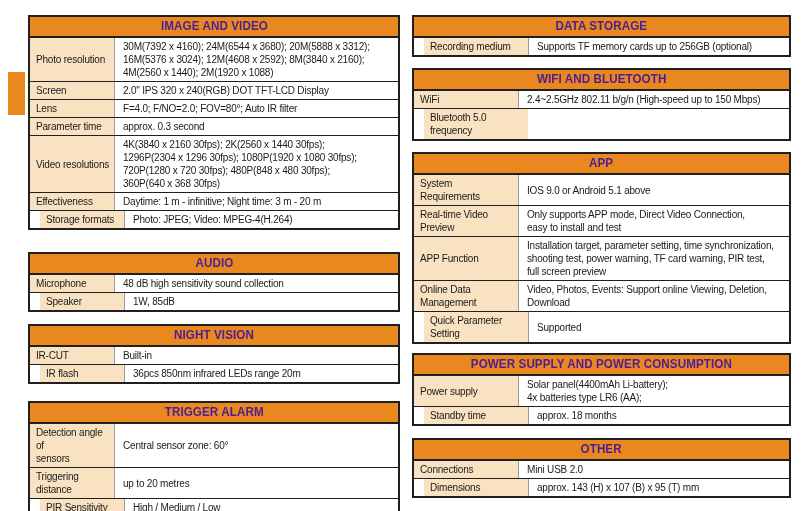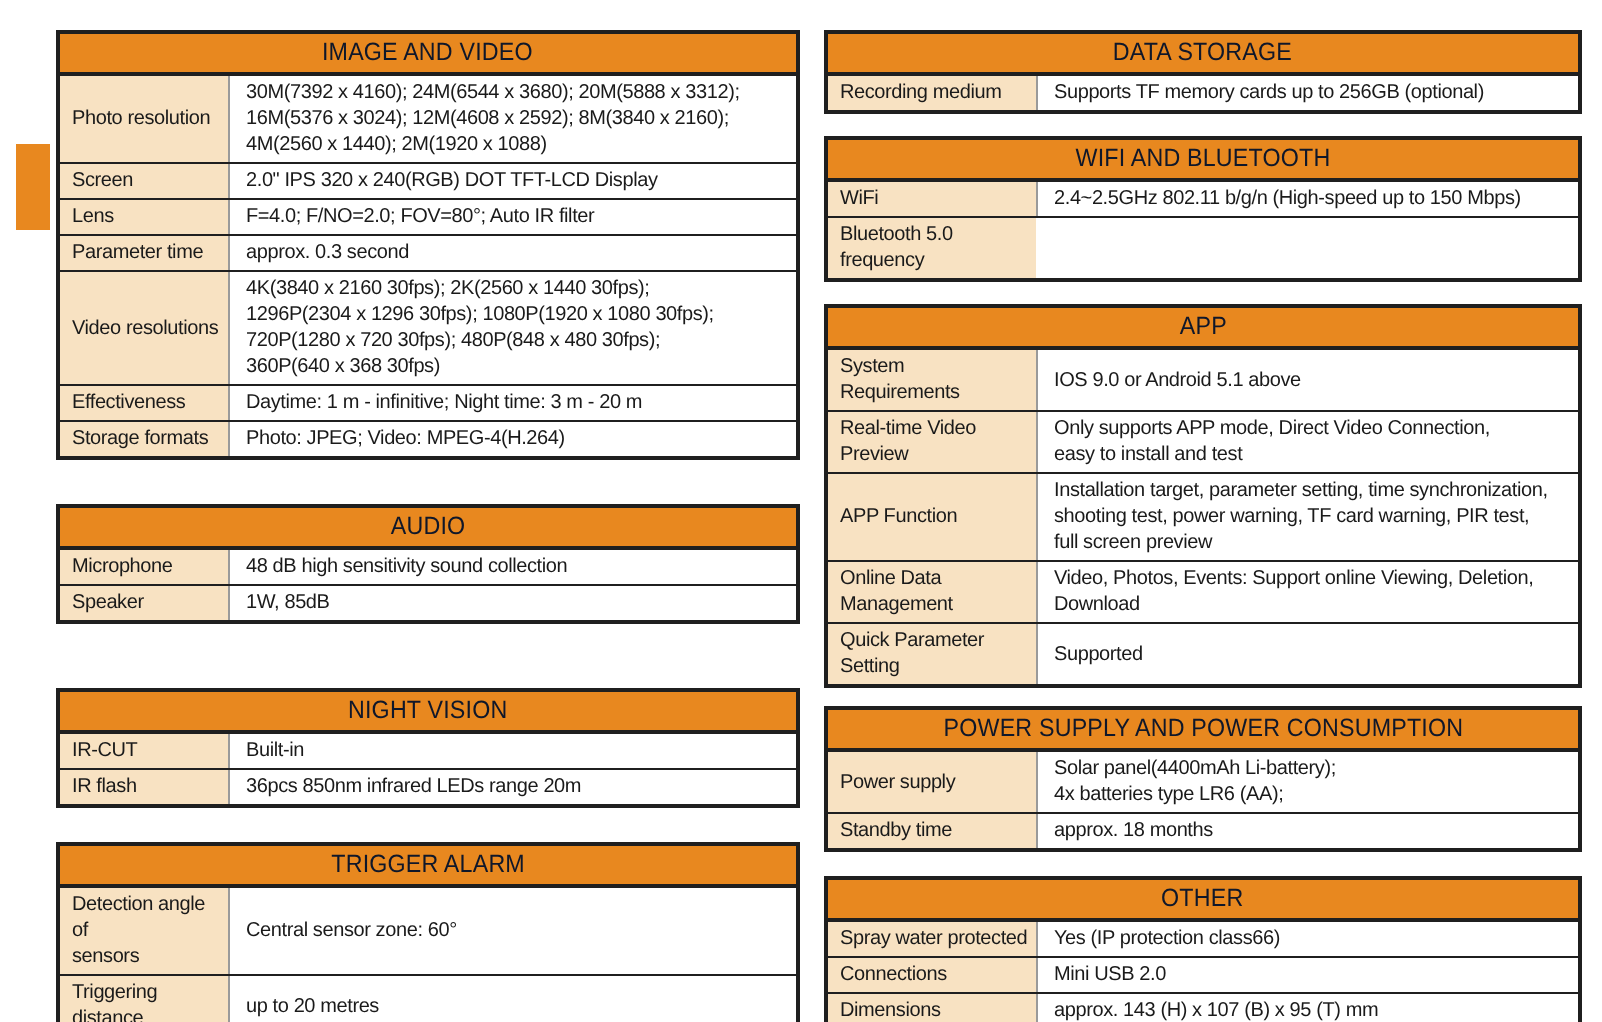--- a/index.html
+++ b/index.html
@@ -24,32 +24,32 @@
   .col-left  { left: 28px;  width: 372px; }
   .col-right { left: 412px; width: 379px; }
   .tbl {
     border: 2px solid #1f1f1f;
     background: #ffffff;
     box-sizing: border-box;
   }
   .hdr {
     background: #E8881F;
     border-bottom: 2px solid #1f1f1f;
-    color: #0f172a;
+    color: #4c1d95;
     text-align: center;
     height: 19px;
     line-height: 19px;
-    font-weight: normal;
+    font-weight: bold;
     font-size: 12.5px;
     letter-spacing: 0.1px;
     overflow: hidden;
   }
   .hdr span { display: inline-block; transform: scaleX(0.93); transform-origin: center; }
   .row { display: flex; border-bottom: 1.5px solid #1f1f1f; }
-  .row:last-child { border-bottom: none; }
+  .row:last-child { border-bottom: none; padding-left: 10px; }
   .lbl {
     width: 84px;
     flex: 0 0 auto;
     background: #F8E2C2;
     padding: 2px 4px 2px 6px;
     display: flex; align-items: center;
     white-space: pre-line;
     box-sizing: border-box;
   }
   .col-right .lbl { width: 104px; }
@@ -100,21 +100,21 @@
     <div class="row">
       <div class="lbl">Effectiveness</div>
       <div class="val">Daytime: 1 m - infinitive; Night time: 3 m - 20 m</div>
     </div>
     <div class="row">
       <div class="lbl">Storage formats</div>
       <div class="val">Photo: JPEG; Video: MPEG-4(H.264)</div>
     </div>
   </div>
 
-  <div class="tbl" style="margin-bottom:32px">
+  <div class="tbl" style="margin-bottom:12px">
     <div class="hdr"><span>AUDIO</span></div>
     <div class="row">
       <div class="lbl">Microphone</div>
       <div class="val">48 dB high sensitivity sound collection</div>
     </div>
     <div class="row">
       <div class="lbl">Speaker</div>
       <div class="val">1W, 85dB</div>
     </div>
   </div>
@@ -212,24 +212,20 @@
     </div>
     <div class="row">
       <div class="lbl">Standby time</div>
       <div class="val">approx. 18 months</div>
     </div>
   </div>
 
   <div class="tbl">
     <div class="hdr"><span>OTHER</span></div>
     <div class="row">
-      <div class="lbl">Spray water protected</div>
-      <div class="val">Yes (IP protection class66)</div>
-    </div>
-    <div class="row">
       <div class="lbl">Connections</div>
       <div class="val">Mini USB 2.0</div>
     </div>
     <div class="row">
       <div class="lbl">Dimensions</div>
       <div class="val">approx. 143 (H) x 107 (B) x  95 (T) mm</div>
     </div>
   </div>
 
 </div>

